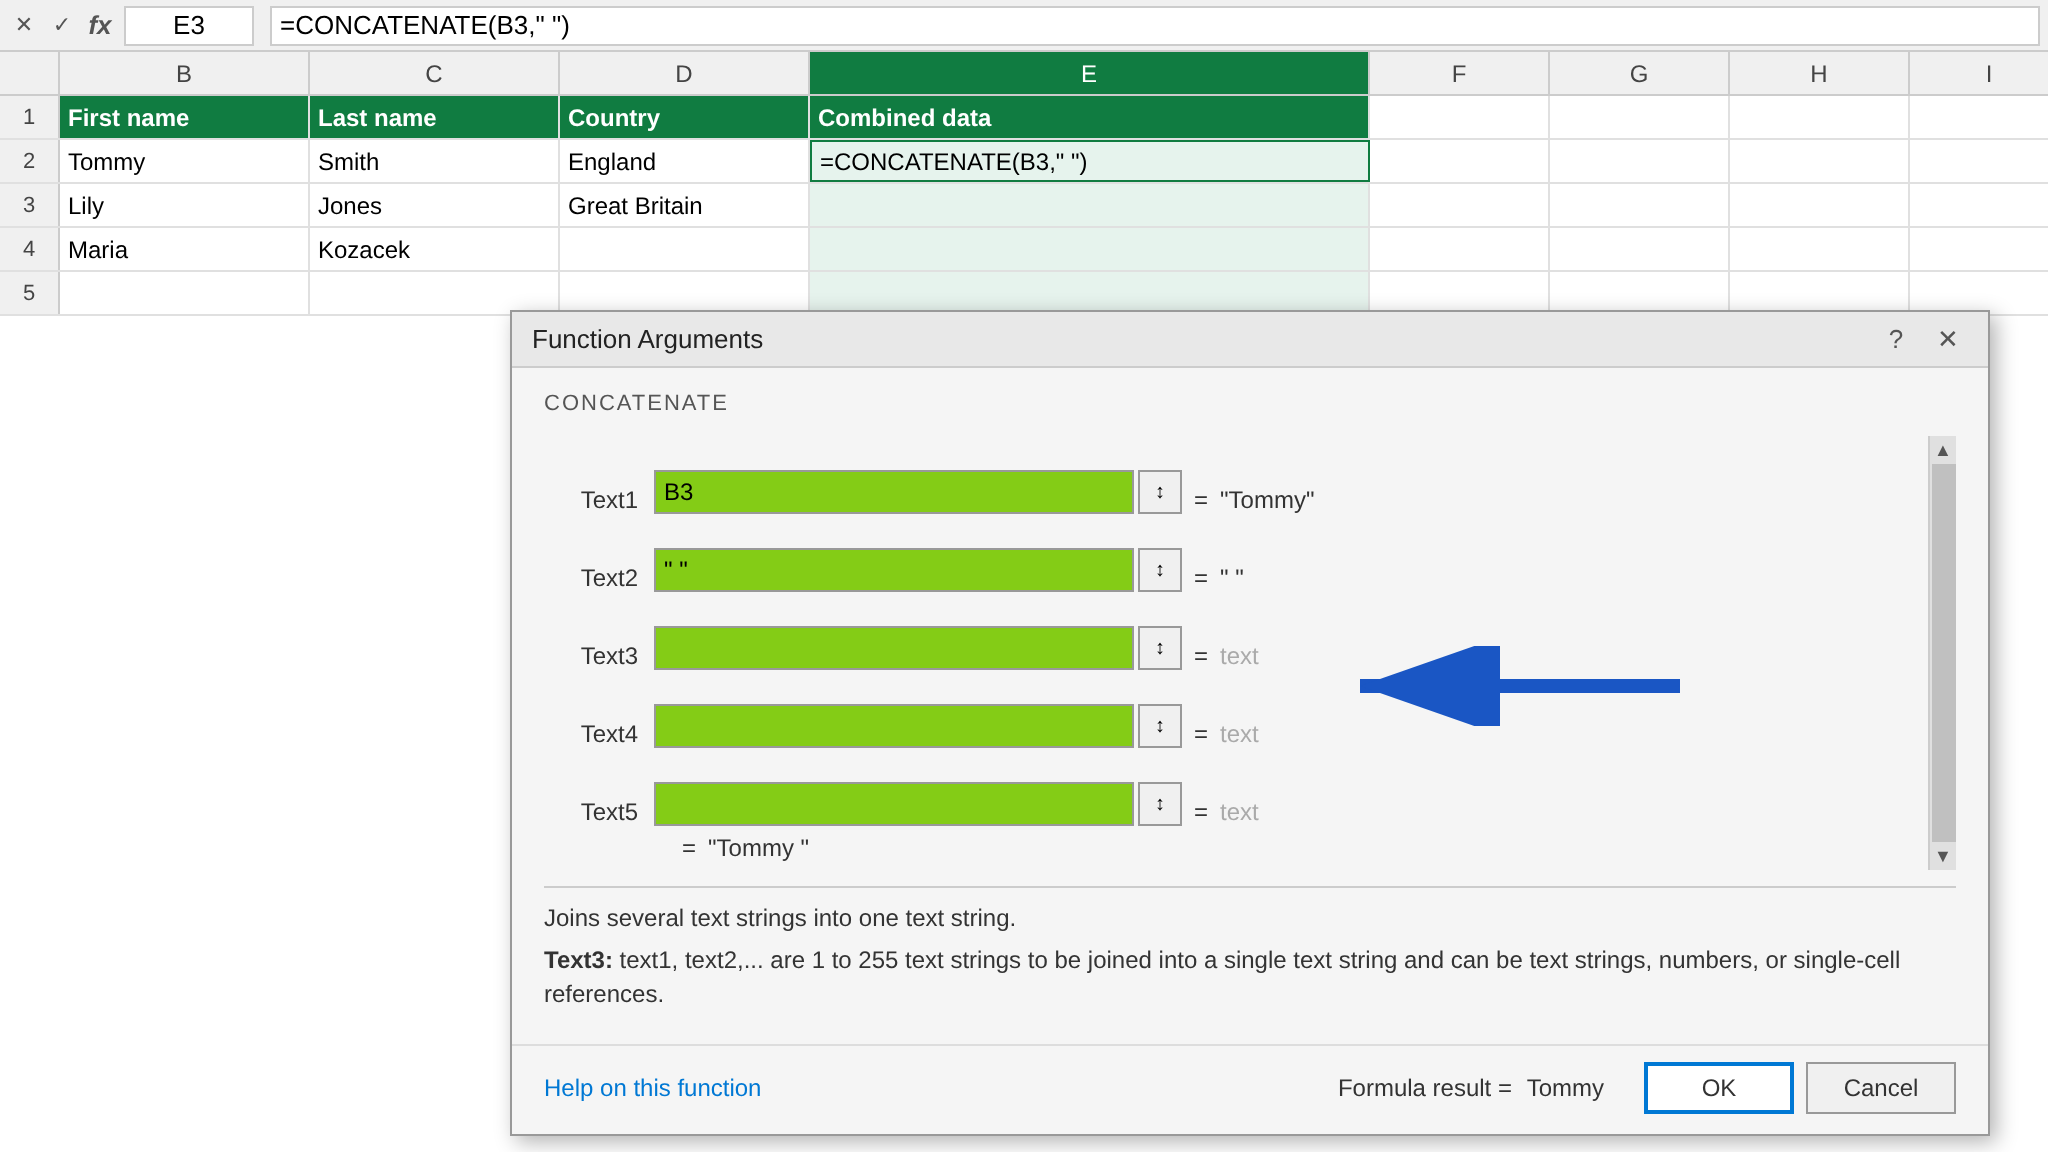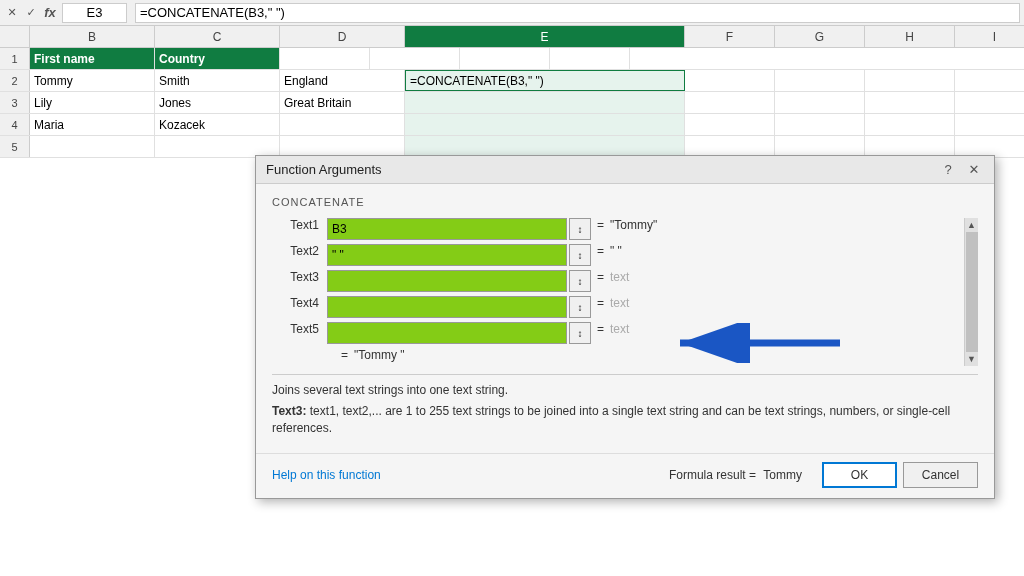--- a/index.html
+++ b/index.html
@@ -189,22 +189,23 @@
     }
     .dialog-func-name {
       font-size: 11px;
       color: #555;
       letter-spacing: 1px;
       margin-bottom: 10px;
       text-transform: uppercase;
     }
     .arg-row {
       display: flex;
-      align-items: flex-start;
+      align-items: flex-end;
       margin-bottom: 4px;
+      margin-top: 17px;
     }
     .arg-label {
       width: 55px;
       font-size: 12px;
       color: #333;
       text-align: right;
       padding-right: 8px;
     }
     .arg-input {
       width: 240px;
@@ -336,21 +337,23 @@
     <div class="col-header col-g">G</div>
     <div class="col-header col-h">H</div>
     <div class="col-header col-i">I</div>
   </div>
 
   <div class="grid-area">
 
     <div class="grid-row">
       <div class="row-header">1</div>
       <div class="cell col-b header-cell">First name</div>
+      <div class="cell col-c header-cell">Last name</div>
       <div class="cell col-d header-cell">Country</div>
+      <div class="cell col-e header-cell">Combined data</div>
       <div class="cell col-f"></div>
       <div class="cell col-g"></div>
       <div class="cell col-h"></div>
       <div class="cell col-i"></div>
     </div>
 
     <div class="grid-row">
       <div class="row-header">2</div>
       <div class="cell col-b">Tommy</div>
       <div class="cell col-c">Smith</div>

